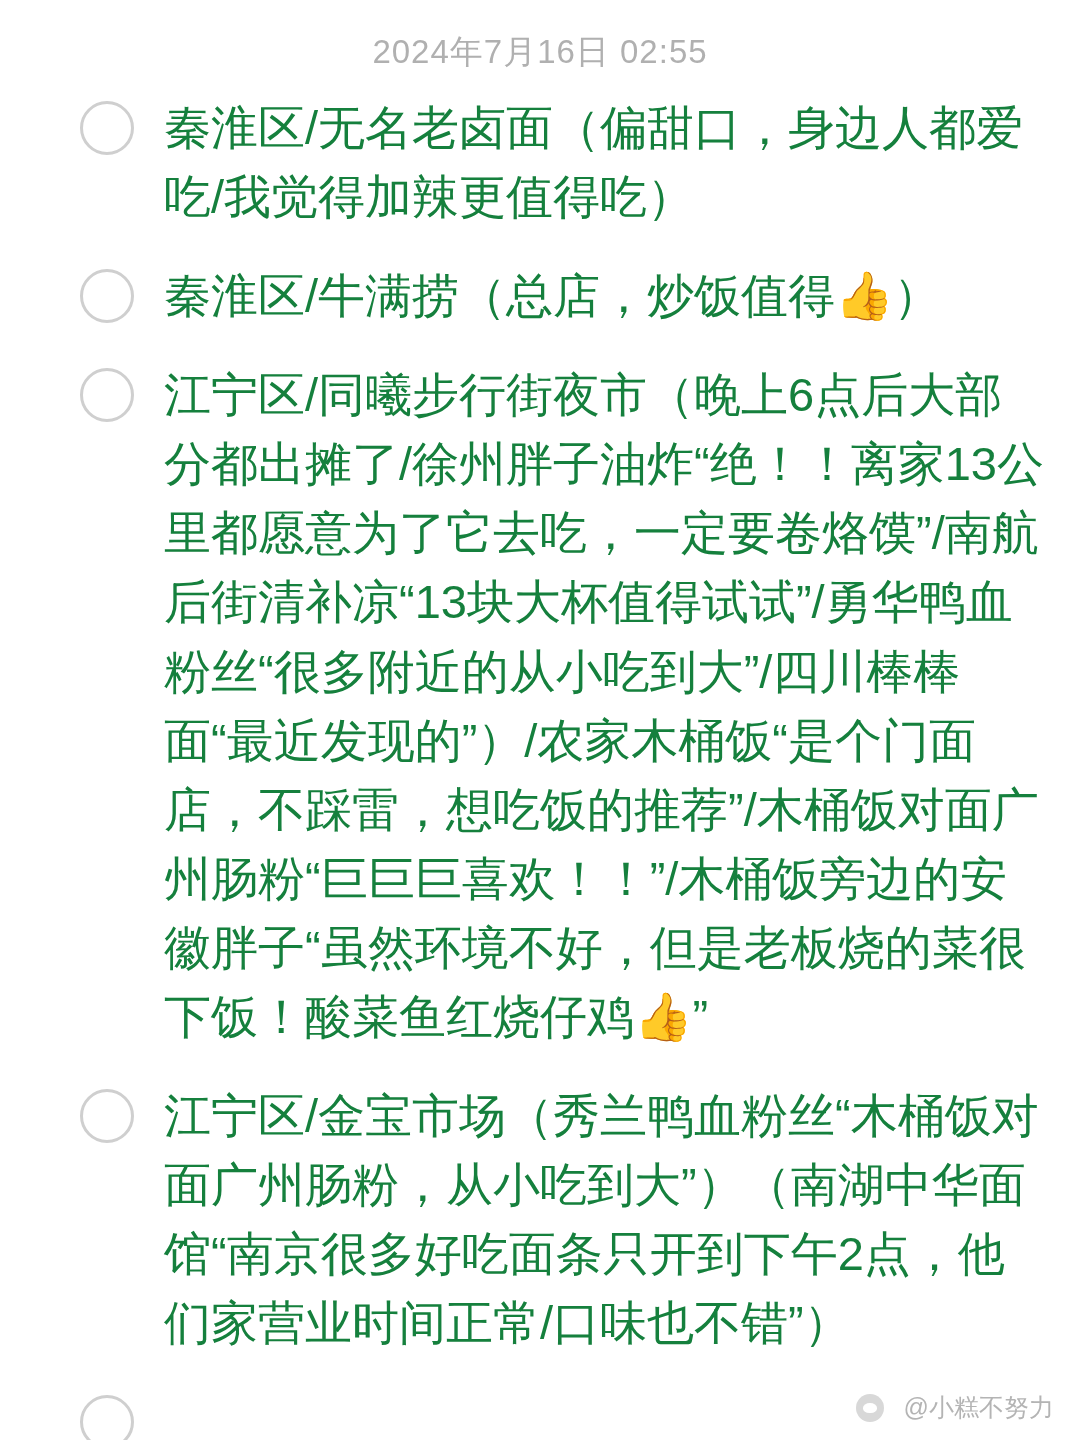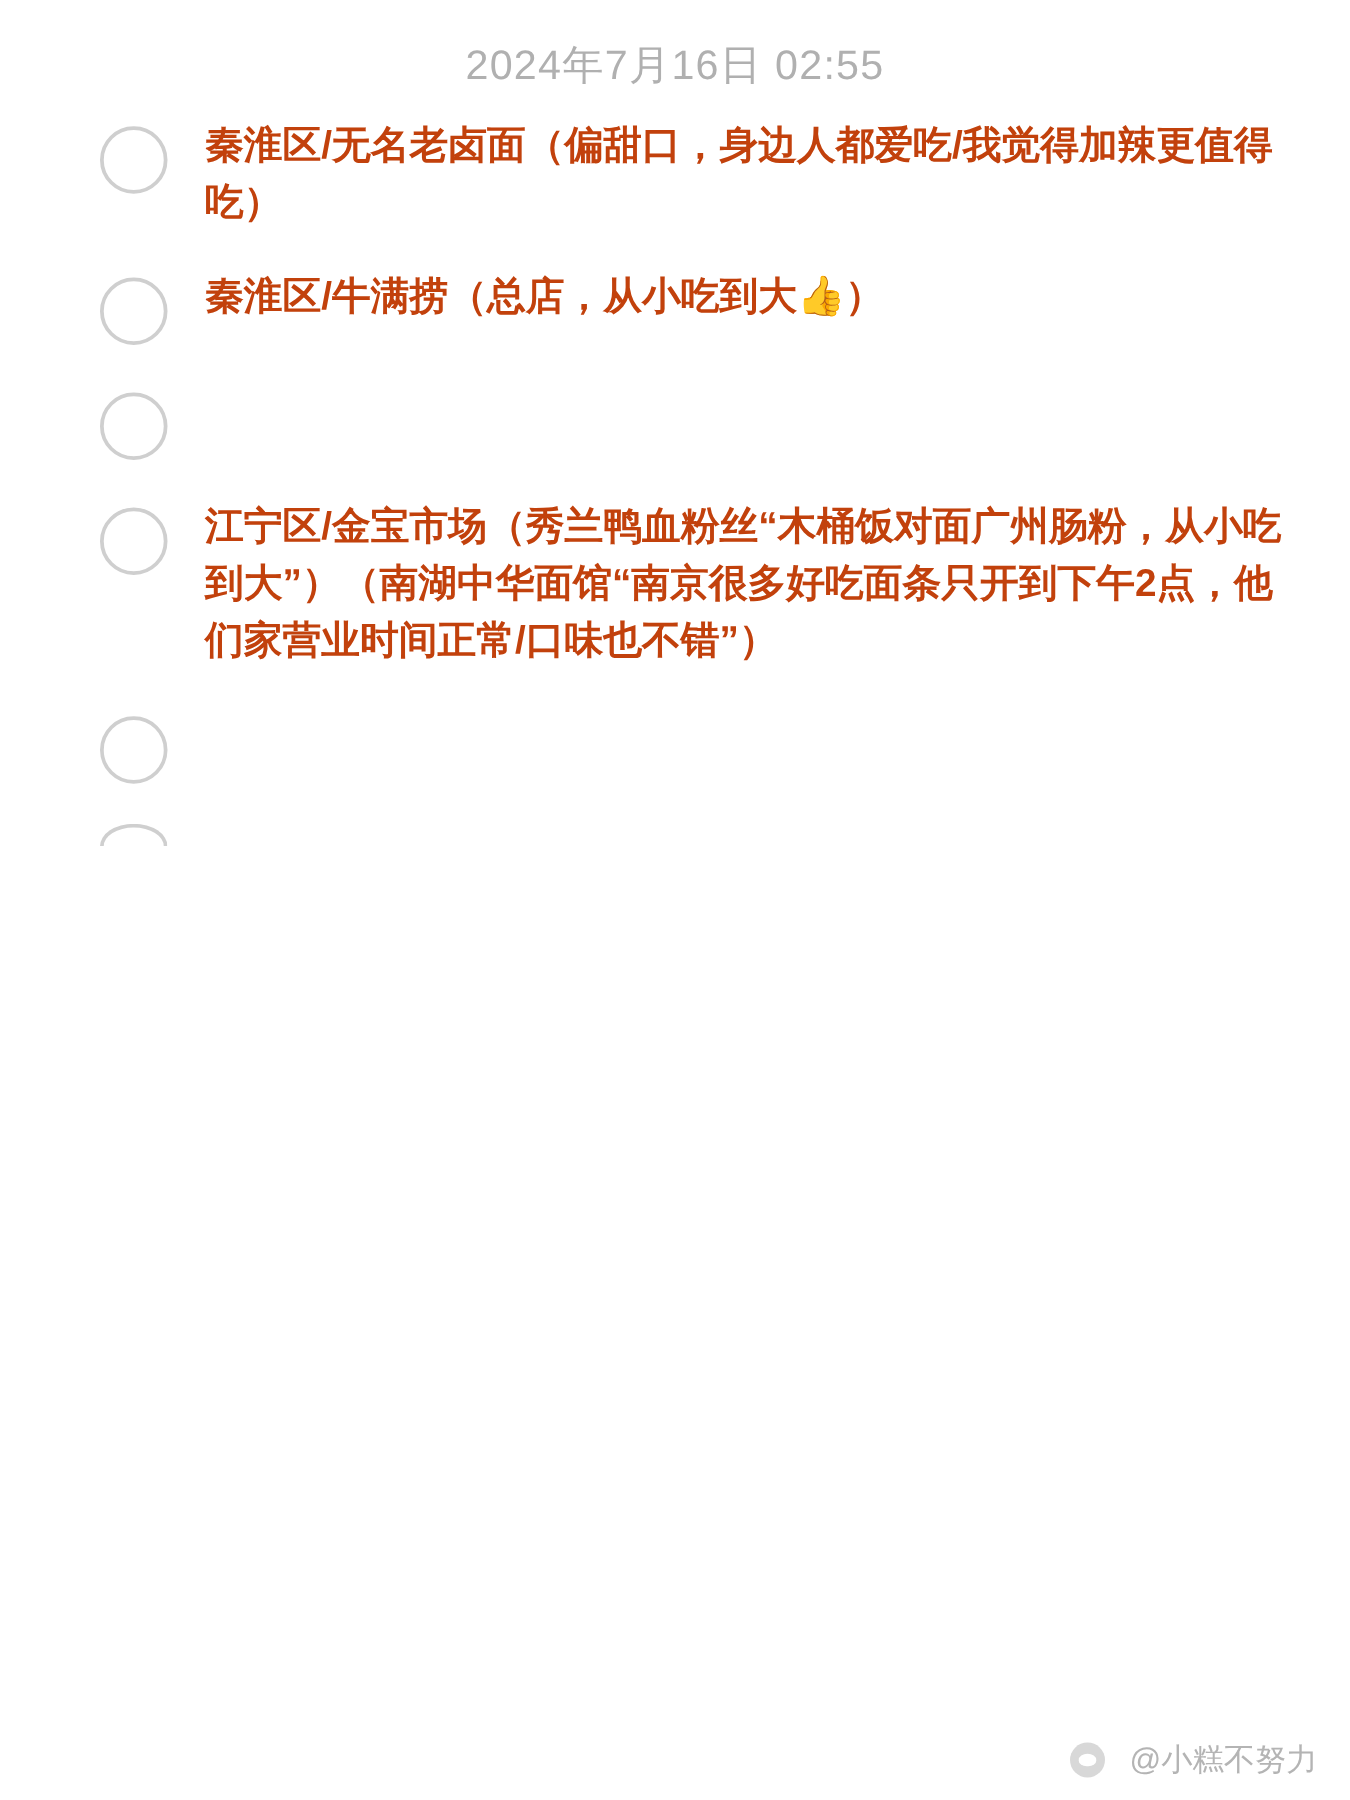--- a/index.html
+++ b/index.html
@@ -45,27 +45,27 @@
     height: 54px;
     border: 3px solid #cfcfcf;
     border-radius: 50%;
     margin-top: 8px;
     margin-left: 52px;
     margin-right: 30px;
     background: #fff;
   }
   .item-text {
     flex: 1 1 auto;
-    font-size: 31px;
+    font-size: 47px;
     line-height: 1.47;
-    color: #c2410c;
+    color: #15803d;
     letter-spacing: 0px;
     word-break: break-word;
     padding-right: 6px;
-    font-weight: 700;
+    font-weight: 400;
   }
   .watermark {
     position: absolute;
     right: 26px;
     bottom: 16px;
     display: flex;
     align-items: center;
     gap: 20px;
     color: #b4b4b4;
     font-size: 25px;
@@ -109,25 +109,26 @@
 
   <div class="list">
 
     <div class="item">
       <div class="checkbox"></div>
       <div class="item-text">秦淮区/无名老卤面（偏甜口，身边人都爱吃/我觉得加辣更值得吃）</div>
     </div>
 
     <div class="item">
       <div class="checkbox"></div>
-      <div class="item-text">秦淮区/牛满捞（总店，从小吃到大👍）</div>
+      <div class="item-text">秦淮区/牛满捞（总店，炒饭值得👍）</div>
     </div>
 
     <div class="item">
       <div class="checkbox"></div>
+      <div class="item-text">江宁区/同曦步行街夜市（晚上6点后大部分都出摊了/徐州胖子油炸“绝！！离家13公里都愿意为了它去吃，一定要卷烙馍”/南航后街清补凉“13块大杯值得试试”/勇华鸭血粉丝“很多附近的从小吃到大”/四川棒棒面“最近发现的”）/农家木桶饭“是个门面店，不踩雷，想吃饭的推荐”/木桶饭对面广州肠粉“巨巨巨喜欢！！”/木桶饭旁边的安徽胖子“虽然环境不好，但是老板烧的菜很下饭！酸菜鱼红烧仔鸡👍”</div>
     </div>
 
     <div class="item">
       <div class="checkbox"></div>
       <div class="item-text">江宁区/金宝市场（秀兰鸭血粉丝“木桶饭对面广州肠粉，从小吃到大”）（南湖中华面馆“南京很多好吃面条只开到下午2点，他们家营业时间正常/口味也不错”）</div>
     </div>
 
     <div class="item">
       <div class="checkbox"></div>
     </div>

